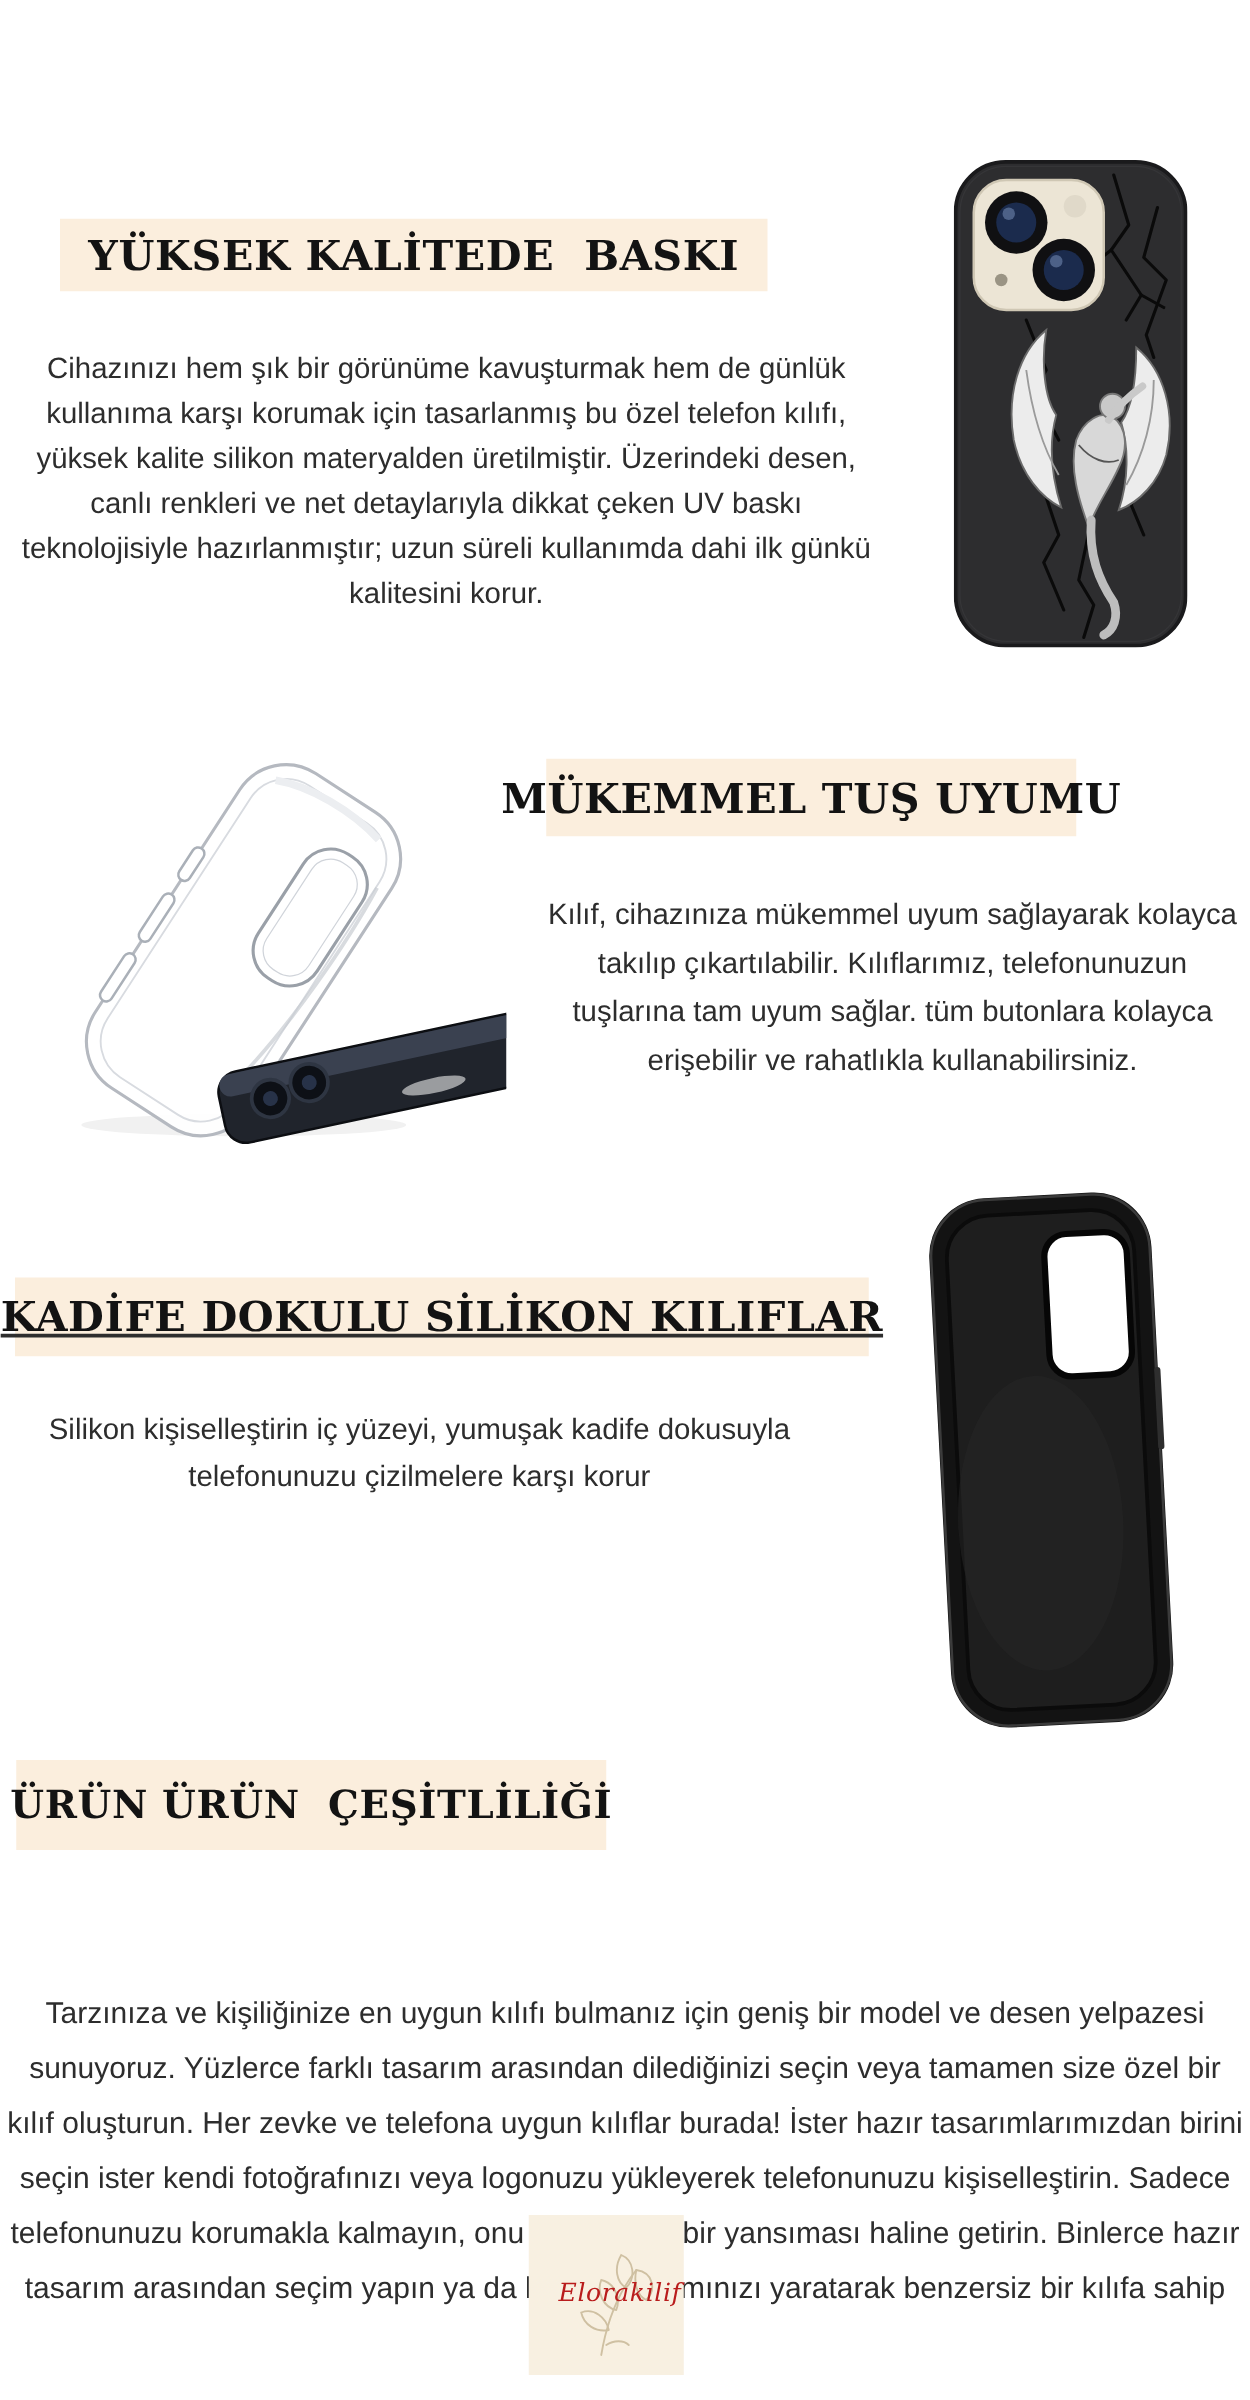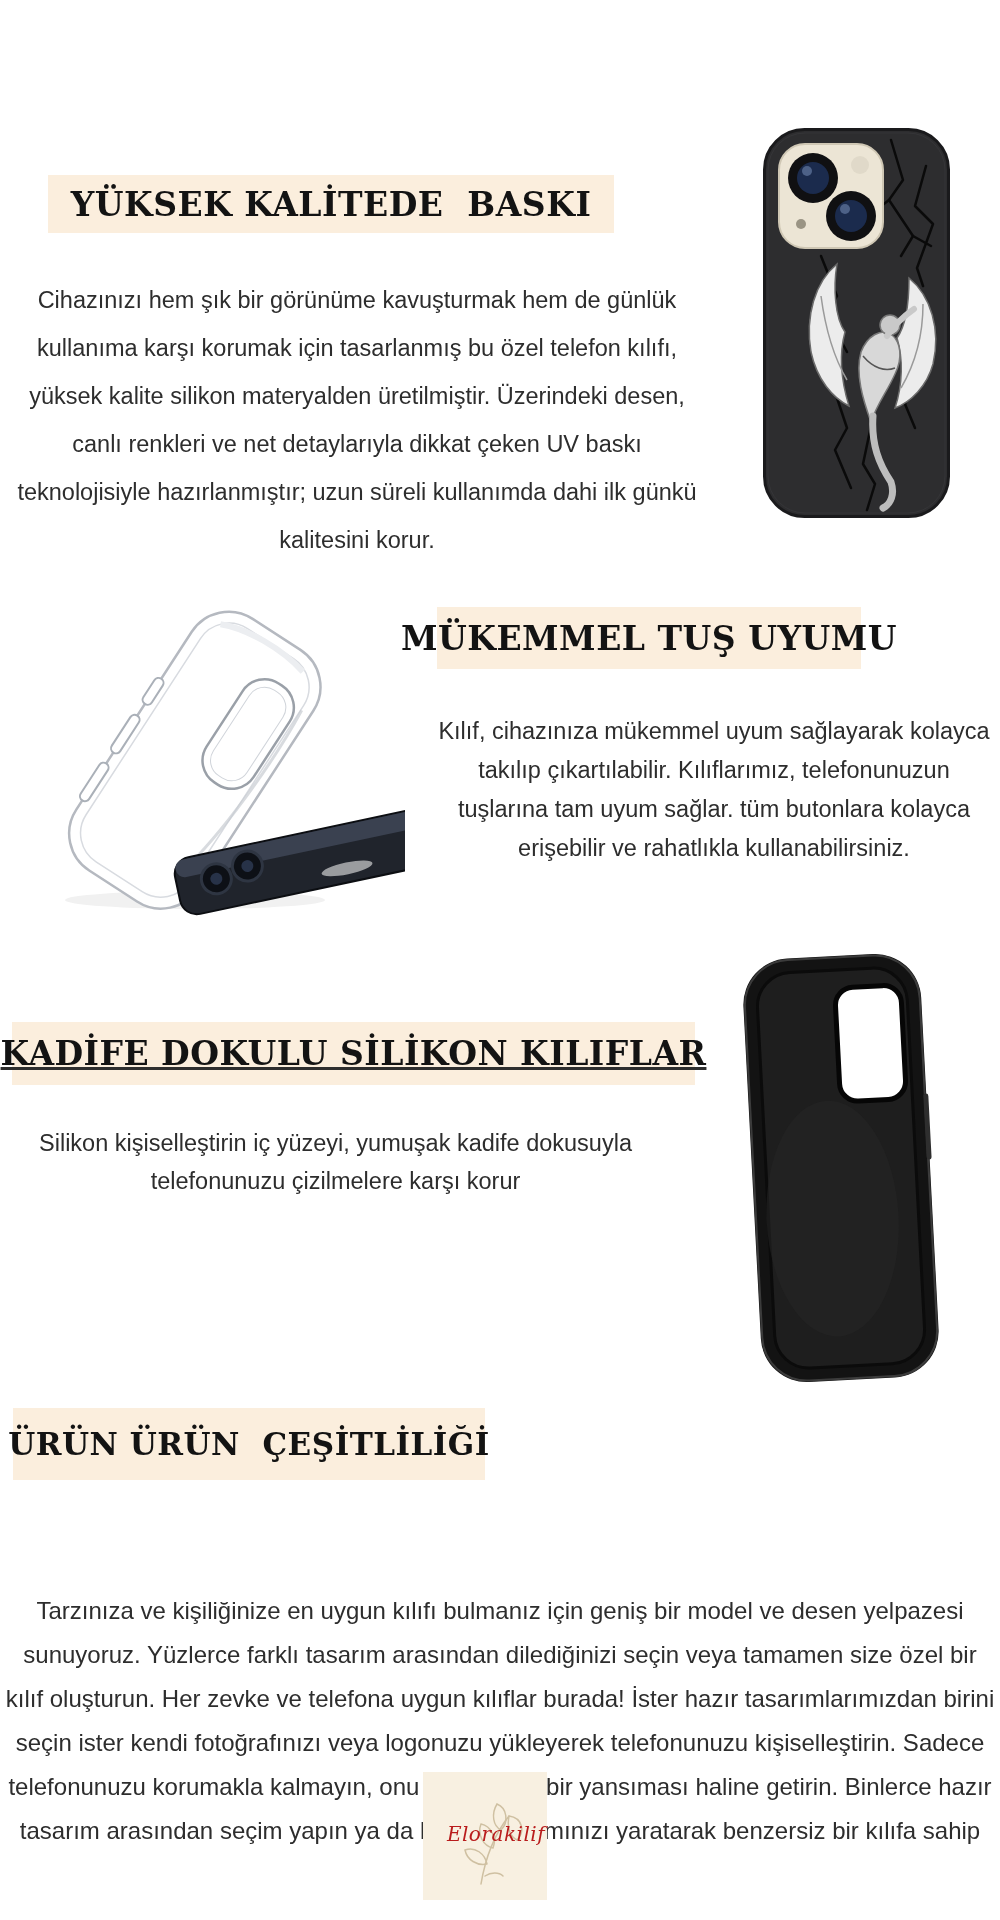--- a/index.html
+++ b/index.html
@@ -6,21 +6,21 @@
   #page{position:relative;width:1000px;height:1920px;background:#ffffff;overflow:hidden;
         font-family:"Liberation Sans", sans-serif;color:#2e2e2e;}
   .band{position:absolute;background:#fbeedd;display:flex;align-items:center;justify-content:center;}
   .band h2{margin:0;font-family:"DejaVu Serif","Liberation Serif",serif;font-weight:700;
            color:#131313;white-space:pre;letter-spacing:0.5px;}
   .para{position:absolute;text-align:center;color:#2d2d2d;}
   .fig{position:absolute;}
   
   .s1-band{left:48px;top:175px;width:566px;height:58px;}
   .s1-band h2{font-size:33px;}
-  .s1-body{left:12px;top:276px;width:690px;font-size:23.5px;line-height:48px;}
+  .s1-body{left:12px;top:276px;width:690px;font-size:23.5px;line-height:36px;}
   .s1-fig{left:763px;top:128px;width:187px;height:390px;}
   
   .s2-fig{left:45px;top:588px;width:360px;height:330px;}
   .s2-band{left:437px;top:607px;width:424px;height:62px;}
   .s2-band h2{font-size:33px;}
   .s2-body{left:438px;top:712px;width:552px;font-size:23.5px;line-height:39px;}
   
   .s3-band{left:12px;top:1022px;width:683px;height:63px;text-decoration:underline;}
   .s3-band h2{font-size:33px;}
   .s3-body{left:8px;top:1124px;width:655px;font-size:23.5px;line-height:38px;}

